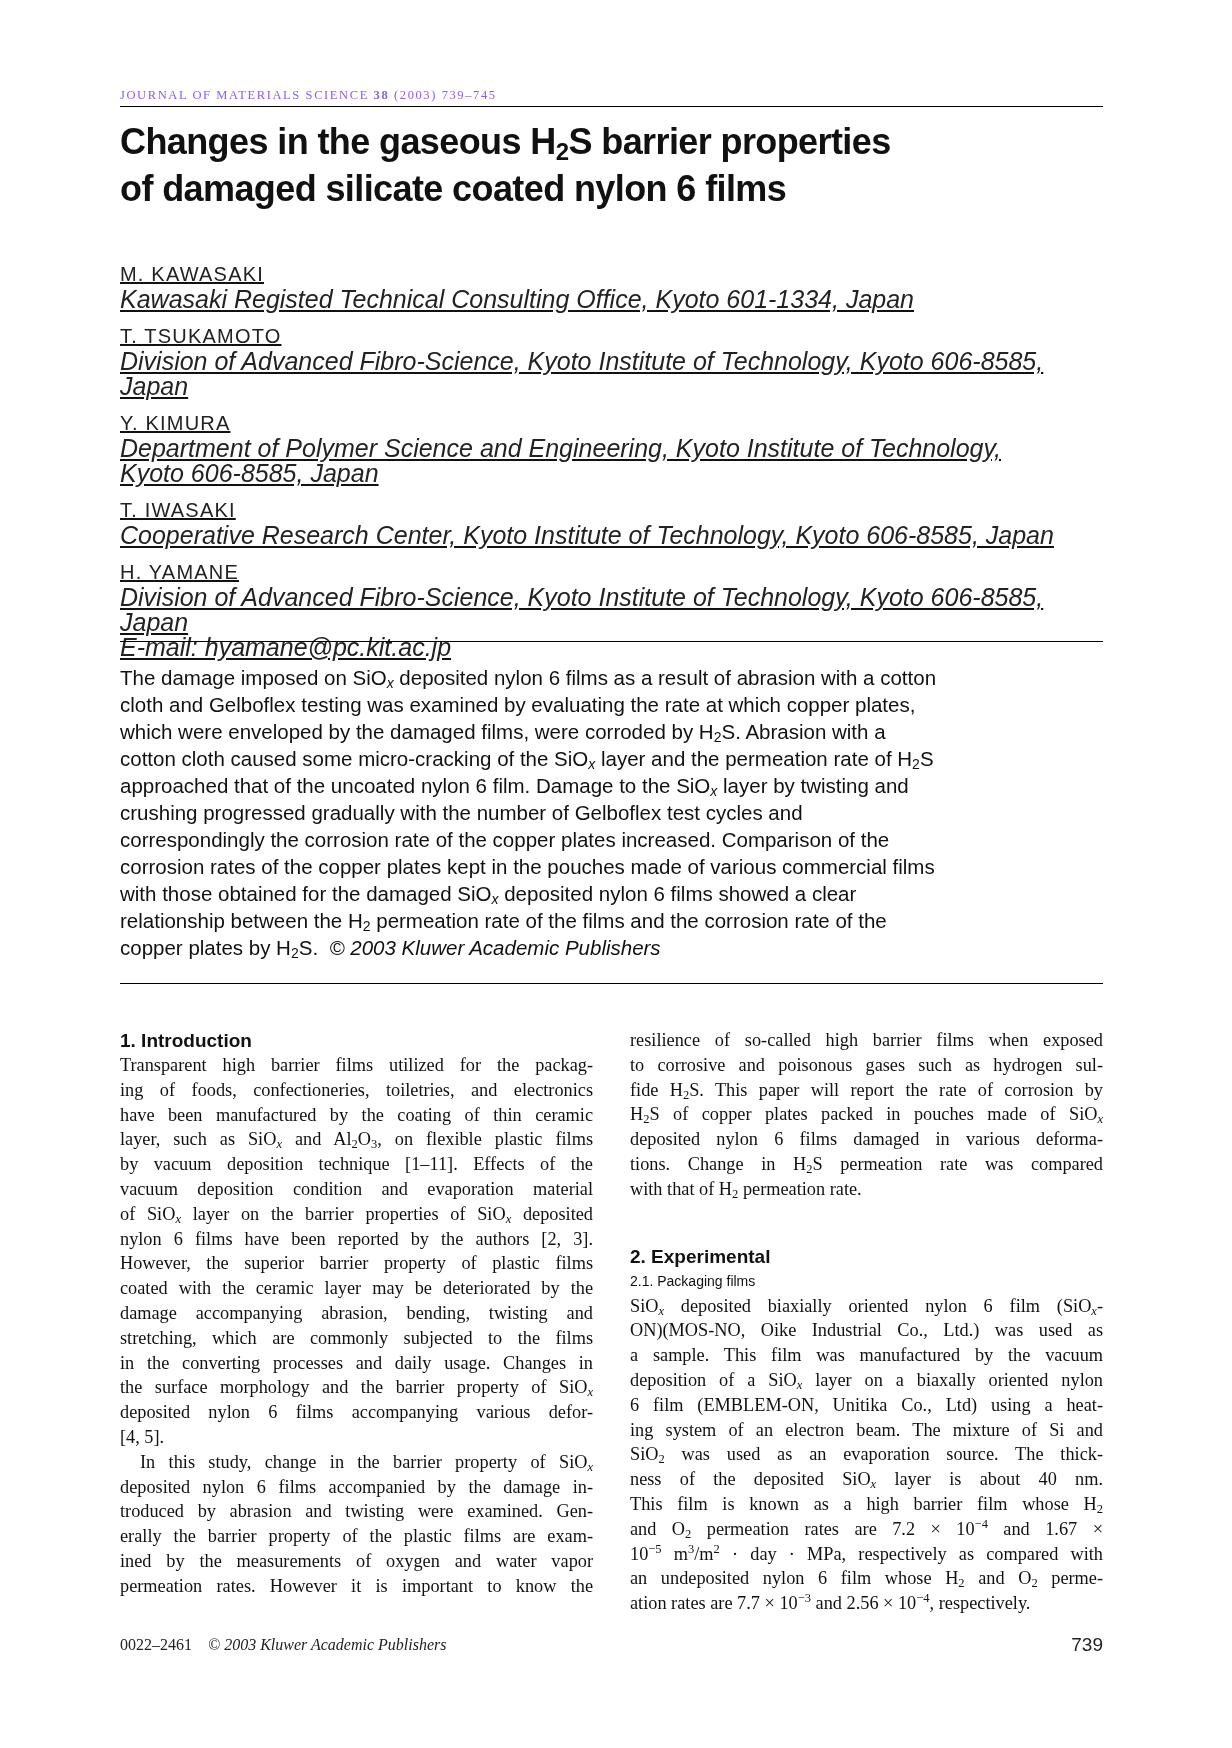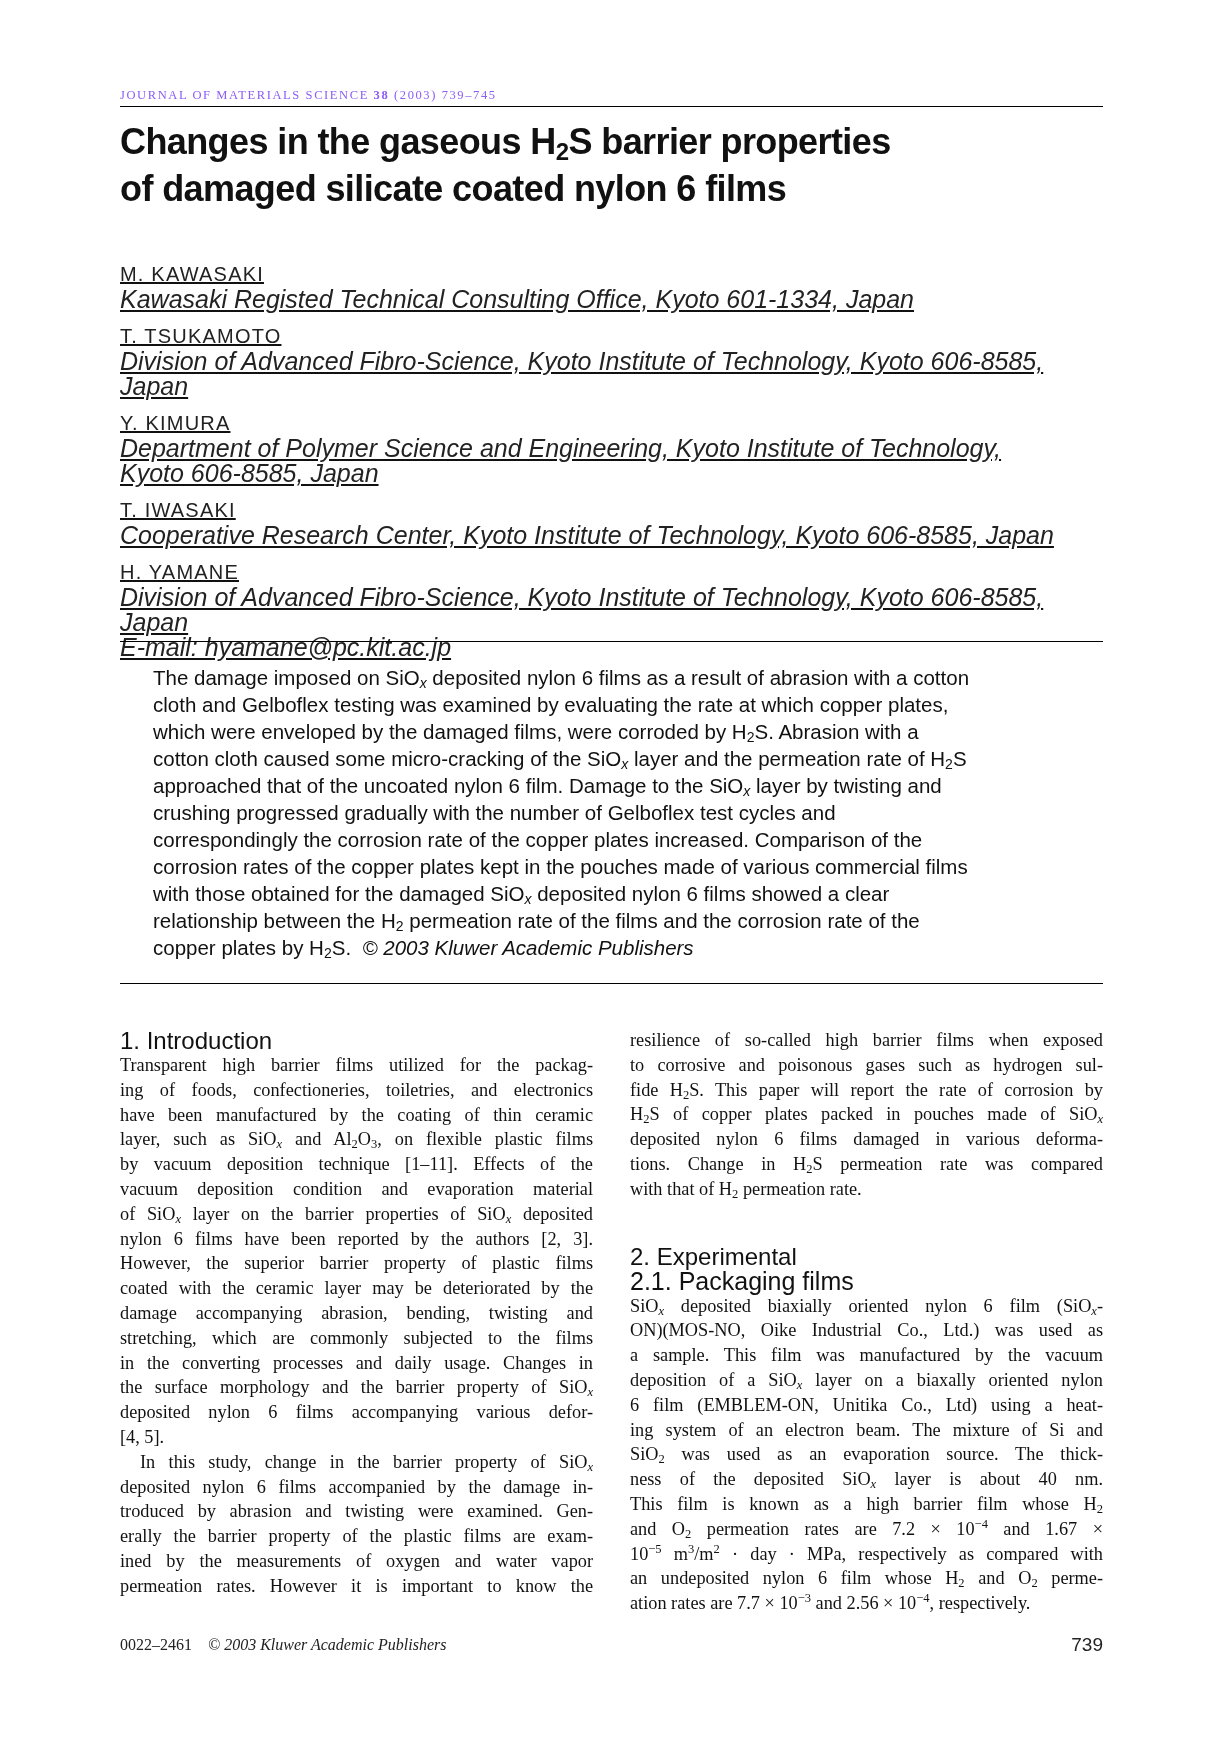--- a/index.html
+++ b/index.html
@@ -9,32 +9,32 @@
   .journal-header b { font-weight: bold; }
   .header-rule { position: absolute; top: 106px; left: 0; width: 983px; border-top: 1.5px solid #000; }
   .title { position: absolute; top: 118px; left: 0; width: 983px; font-family: "Liberation Sans", sans-serif; font-weight: bold; font-size: 36px; line-height: 47px; letter-spacing: -0.6px; color: #111; }
   .title sub { font-size: 24px; vertical-align: -6px; line-height: 0; }
   .authors { position: absolute; top: 262px; left: 0; width: 983px; font-family: "Liberation Sans", sans-serif; }
   .author-name { font-size: 20px; letter-spacing: 1.2px; line-height: 25px; color: #222; }
   .affil { font-size: 25px; font-style: italic; line-height: 25px; color: #222; }
   .author-block { margin-bottom: 12px; text-decoration: underline; }
   .rule { position: absolute; left: 0; width: 983px; border-top: 1.3px solid #000; }
   .abstract { position: absolute; top: 664px; left: 0; width: 983px; font-family: "Liberation Sans", sans-serif; font-size: 20.5px; line-height: 27px; color: #111; }
-  .abstract .line { white-space: nowrap; margin-left: 33px; }
+  .abstract .line { white-space: nowrap; }
   .abstract sub { font-size: 14px; vertical-align: -3px; line-height: 0; }
   .col { position: absolute; top: 1028px; width: 473px; font-family: "Liberation Serif", serif; font-size: 18.3px; line-height: 24.8px; color: #111; text-align: justify; }
   .col.left { left: 0; }
   .col.right { left: 510px; }
   .col .line { display: block; white-space: nowrap; text-align-last: justify; text-align: justify; }
   .col .line.last { text-align-last: left; }
   .col .line.indent { padding-left: 20px; }
   .col sub { font-size: 12.5px; vertical-align: -3px; line-height: 0; }
   .col sup { font-size: 12.5px; vertical-align: 7px; line-height: 0; }
-  .sec-head { font-family: "Liberation Sans", sans-serif; font-weight: normal; font-size: 24px; line-height: 25px; display: block; }
-  .subsec-head { font-family: "Liberation Sans", sans-serif; font-size: 25px; line-height: 25px; display: block; }
+  .sec-head { font-family: "Liberation Sans", sans-serif; font-weight: bold; font-size: 19px; line-height: 25px; display: block; }
+  .subsec-head { font-family: "Liberation Sans", sans-serif; font-size: 14px; line-height: 25px; display: block; }
   .gap { display: block; height: 24px; }
   .footer { position: absolute; top: 1636px; left: 0; width: 983px; font-family: "Liberation Serif", serif; font-size: 16px; color: #222; }
   .footer .issn { }
   .footer .pub { font-style: italic; }
   .footer .pageno { position: absolute; right: 0; top: -2px; font-family: "Liberation Sans", sans-serif; font-size: 19px; }
 </style>
 </head>
 <body>
 
 <div class="page">

